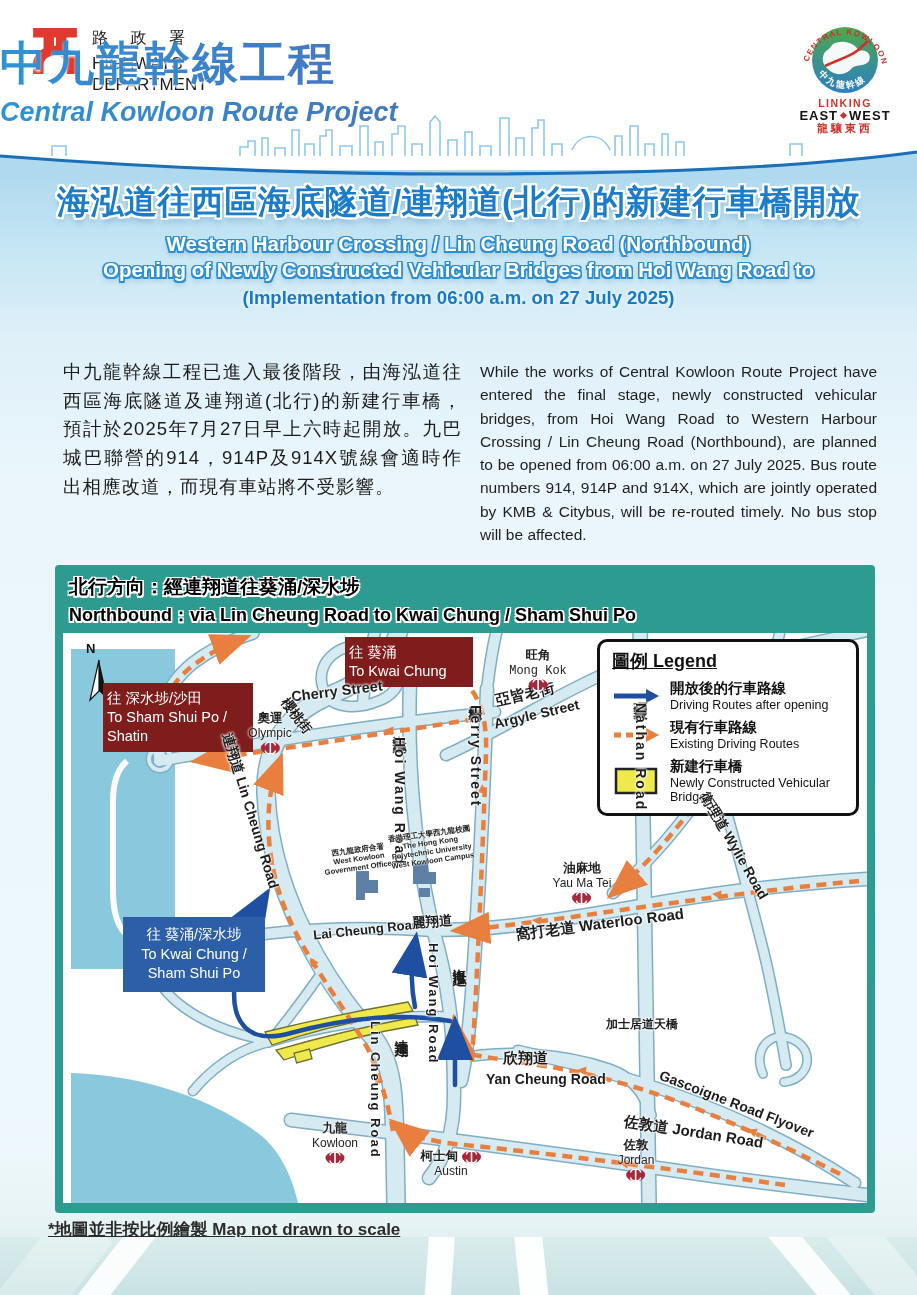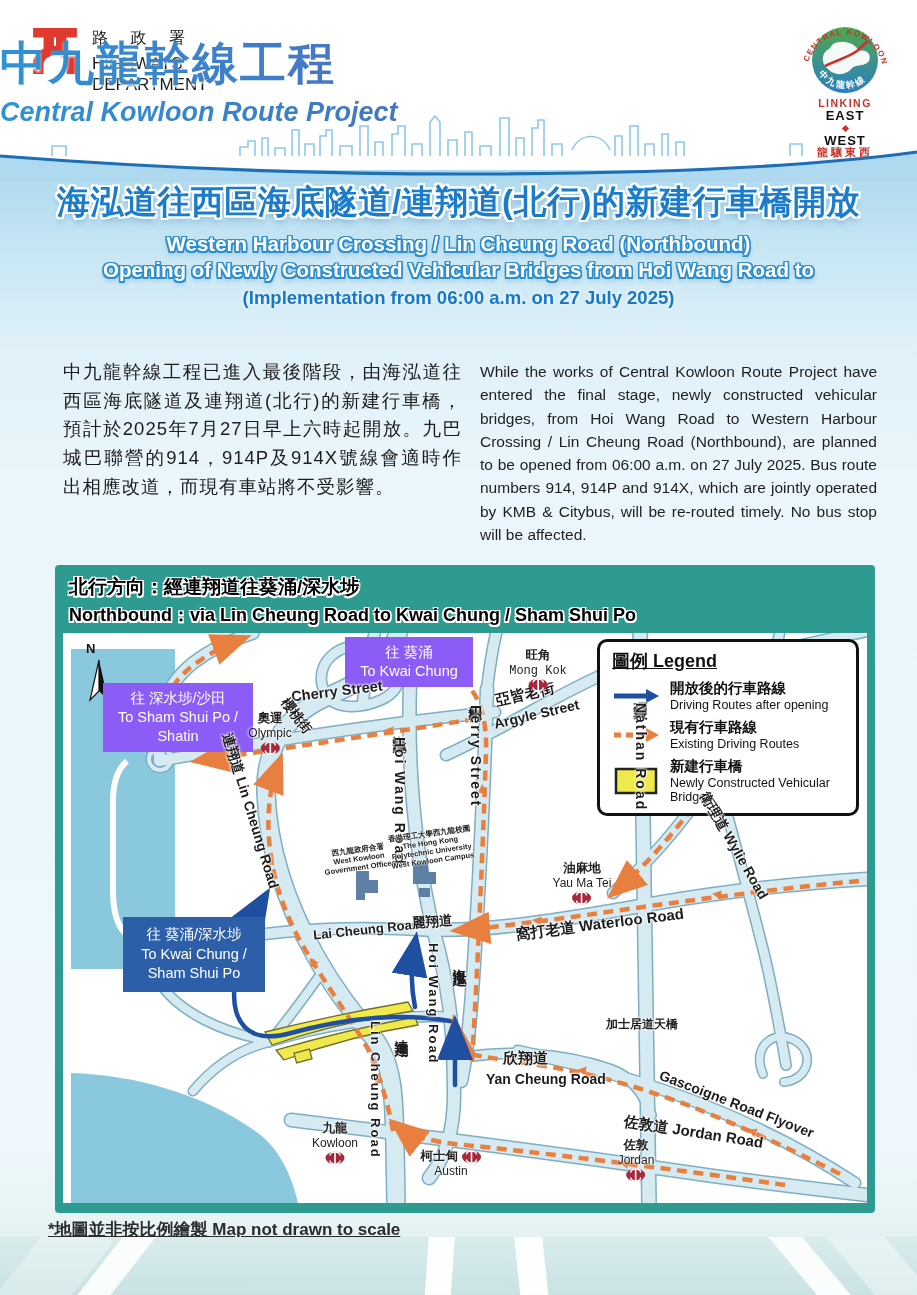--- a/index.html
+++ b/index.html
@@ -23,21 +23,21 @@
     filter:drop-shadow(0 2px 1px rgba(255,255,255,.9));
   }
   .proj-en {
     margin-top:2px; font-size:27px; font-weight:700; font-style:italic; letter-spacing:0px;
     background:linear-gradient(90deg,#2E93D4,#5C55A6);
     -webkit-background-clip:text; background-clip:text; color:transparent;
   }
   .badge { position:absolute; right:22px; top:12px; width:100px; text-align:center; }
   .badge-sub { margin-top:-4px; line-height:1.05; }
   .badge-linking { color:#C8332B; font-weight:700; font-size:10.5px; letter-spacing:1.5px; }
-  .badge-ew { color:#111; font-weight:700; font-size:13px; letter-spacing:1px; display:flex; justify-content:center; align-items:center; gap:3px;flex-direction:column;}
+  .badge-ew { color:#111; font-weight:700; font-size:13px; letter-spacing:1px; display:flex; justify-content:center; align-items:center; gap:3px;}
   .rdot { width:5px; height:5px; background:#C8332B; display:inline-block; transform:rotate(45deg); }
   .badge-slogan { color:#C8332B; font-weight:700; font-size:11px; letter-spacing:3px; }
   .deco { position:absolute; left:0; top:110px; width:917px; height:72px; }
   
   .tblock { position:absolute; left:0; top:180px; width:917px; text-align:center; }
   .t-cn {
     font-size:33px; font-weight:700; color:#1B7CCB; letter-spacing:0.5px;
     text-shadow:-2px -2px 0 #fff,2px -2px 0 #fff,-2px 2px 0 #fff,2px 2px 0 #fff,0 2px 0 #fff,0 -2px 0 #fff,2px 0 0 #fff,-2px 0 0 #fff,0 5px 6px rgba(30,90,150,.35);
   }
   .t-en {
@@ -65,21 +65,21 @@
   .map-body { position:relative; margin:0 8px 8px 8px; width:804px; height:570px; background:#fff; overflow:hidden; }
   .map-svg { position:absolute; left:0; top:0; }
   .casing use { stroke:#7FAEC2; fill:none; stroke-linecap:round; }
   .roadfill use { stroke:#D5EAF1; fill:none; stroke-linecap:round; }
   .dash { stroke:#E87F3E; stroke-width:4.5; fill:none; stroke-dasharray:10 6.5; }
   .brt { stroke:#1F4FA0; stroke-width:4.5; fill:none; stroke-linecap:round; }
   .ma { fill:#E87F3E; }
   .bridge { fill:#EFE94B; stroke:#6E6E2E; stroke-width:1.3; }
   .bldg { fill:#5E80A5; }
   
-  .obox { position:absolute; background:#8b5cf6; color:#fff; text-align:center; padding:6px 4px; line-height:1.3; font-size:14.5px; }
+  .obox { position:absolute; background:#7f1d1d; color:#fff; text-align:left; padding:6px 4px; line-height:1.3; font-size:14.5px; }
   .bbox { position:absolute; background:#2D5FA8; color:#fff; text-align:center; padding:8px 4px; line-height:1.35; font-size:14.5px; }
   .rl { position:absolute; white-space:nowrap; color:#1c1c1c; font-weight:600; font-size:14px;
         text-shadow:0 0 3px #fff,0 0 3px #fff,0 0 2px #fff; }
   .vert { writing-mode:vertical-rl; letter-spacing:2px; }
   .tiny { font-size:7.5px; font-weight:600; line-height:1.2; text-align:center; color:#222; text-shadow:0 0 2px #fff,0 0 2px #fff; }
   .stn { position:absolute; text-align:center; transform:translateX(-50%); color:#222;
          text-shadow:0 0 3px #fff,0 0 3px #fff; line-height:1.2; }
   .stn-cn { font-size:12.5px; font-weight:600; }
   .stn-en { font-size:12px; }
   .north { position:absolute; left:14px; top:8px; width:44px; text-align:center; }

